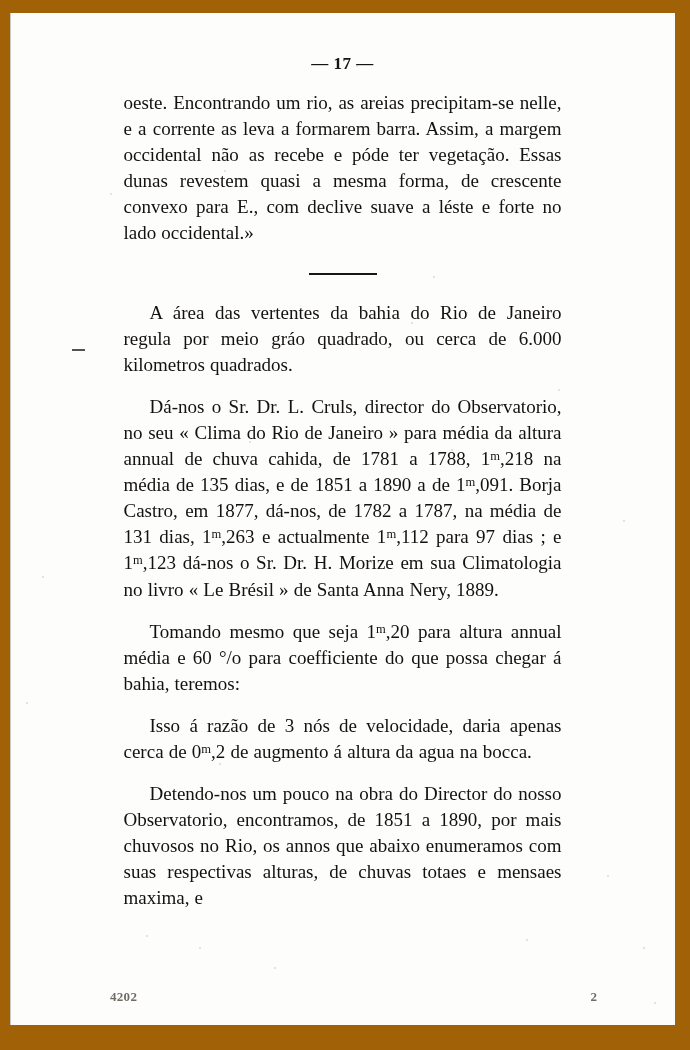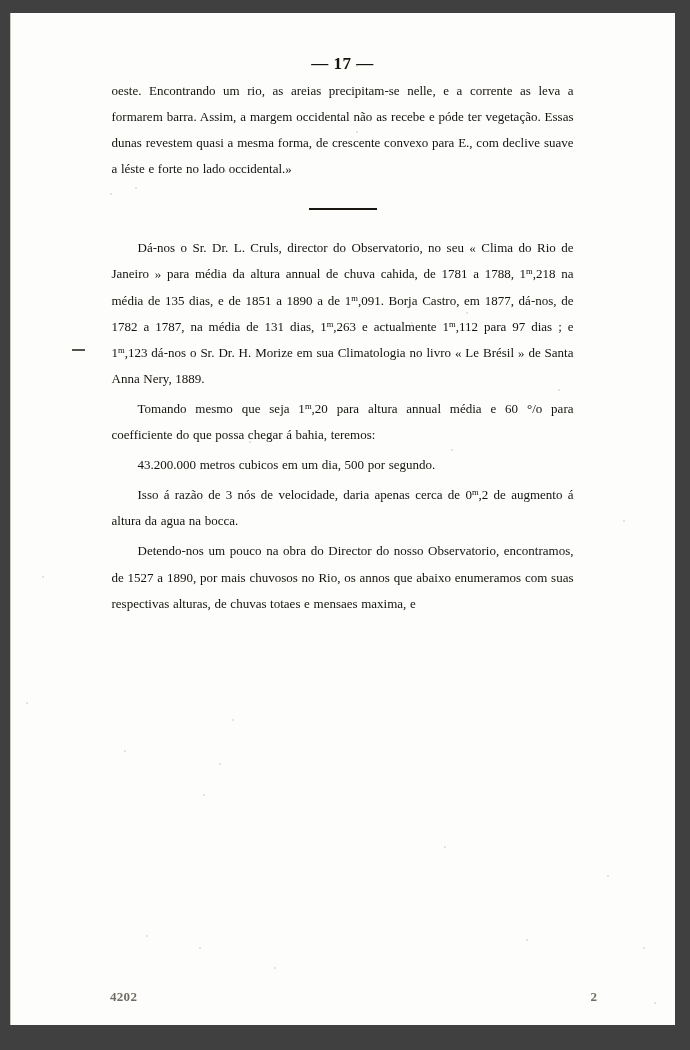--- a/index.html
+++ b/index.html
@@ -14,21 +14,21 @@
     font-family: "Liberation Serif", "DejaVu Serif", serif;
   }
 
   
   #scan-frame {
     position: absolute;
     left: 0;
     top: 0;
     width: 690px;
     height: 1050px;
-    background: #404040;
+    background: #a16207;
   }
 
   
   #page-sheet {
     position: absolute;
     left: 10px;
     top: 13px;
     width: 665px;
     height: 1012px;
     background: #fdfdfb;
@@ -63,22 +63,22 @@
     color: #17140f;
     font-family: "Liberation Serif", "DejaVu Serif", serif;
   }
 
   .textblock {
     margin: 0 auto;
     width: 470px;
   }
 
   p.para {
-    margin: 4px;
-    font-size: 13px;
+    margin: 16px;
+    font-size: 19px;
     line-height: 26.1px;
     color: #14120e;
     text-align: justify;
     text-justify: inter-word;
     -webkit-hyphens: none;
     hyphens: none;
     word-spacing: 0.4px;
   }
 
   p.indent {
@@ -170,31 +170,31 @@
 
       <div class="folio">— 17 —</div>
 
       <div class="textblock">
 
         <p class="para" id="p-quote-tail"><span>oeste. Encontrando um rio, as areias precipitam-se nelle, e a corrente as leva a formarem barra. Assim, a margem occidental não as recebe e póde ter vegetação. Essas dunas revestem quasi a mesma forma, de crescente convexo para E., com declive suave a léste e forte no lado occidental.»</span></p>
 
 
         <div class="section-rule"></div>
 
+        <p class="para indent" id="p-area-vertentes"><span>A área das vertentes da bahia do Rio de Janeiro regula por meio gráo quadrado, ou cerca de 6.000 kilometros quadrados.</span></p>
 
         <p class="para indent" id="p-cruls"><span>Dá-nos o Sr. Dr. L. Cruls, director do Observatorio, no seu « Clima do Rio de Janeiro » para média da altura annual de chuva cahida, de 1781 a 1788, 1</span><span class="sup">m</span><span>,218 na média de 135 dias, e de 1851 a 1890 a de 1</span><span class="sup">m</span><span>,091. Borja Castro, em 1877, dá-nos, de 1782 a 1787, na média de 131 dias, 1</span><span class="sup">m</span><span>,263 e actualmente 1</span><span class="sup">m</span><span>,112 para 97 dias ; e 1</span><span class="sup">m</span><span>,123 dá-nos o Sr. Dr. H. Morize em sua Climatologia no livro « Le Brésil » de Santa Anna Nery, 1889.</span></p>
 
         <p class="para indent" id="p-tomando"><span>Tomando mesmo que seja 1</span><span class="sup">m</span><span>,20 para altura annual média e 60 °/o para coefficiente do que possa chegar á bahia, teremos:</span></p>
 
 
-        <p class="para indent" id="p-calc-2"><span>43.200.000 metros cubicos em um dia, 500 por segundo.</span></p>
 
         <p class="para indent" id="p-isso-razao"><span>Isso á razão de 3 nós de velocidade, daria apenas cerca de 0</span><span class="sup">m</span><span>,2 de augmento á altura da agua na bocca.</span></p>
 
-        <p class="para indent" id="p-detendo-nos"><span>Detendo-nos um pouco na obra do Director do nosso Observatorio, encontramos, de 1527 a 1890, por mais chuvosos no Rio, os annos que abaixo enumeramos com suas respectivas alturas, de chuvas totaes e mensaes maxima, e</span></p>
+        <p class="para indent" id="p-detendo-nos"><span>Detendo-nos um pouco na obra do Director do nosso Observatorio, encontramos, de 1851 a 1890, por mais chuvosos no Rio, os annos que abaixo enumeramos com suas respectivas alturas, de chuvas totaes e mensaes maxima, e</span></p>
 
       </div>
 
       <div class="stray-dash"></div>
 
       <div class="footmarks">
         <span class="sig-left">4202</span>
         <span class="sig-right">2</span>
       </div>
 

